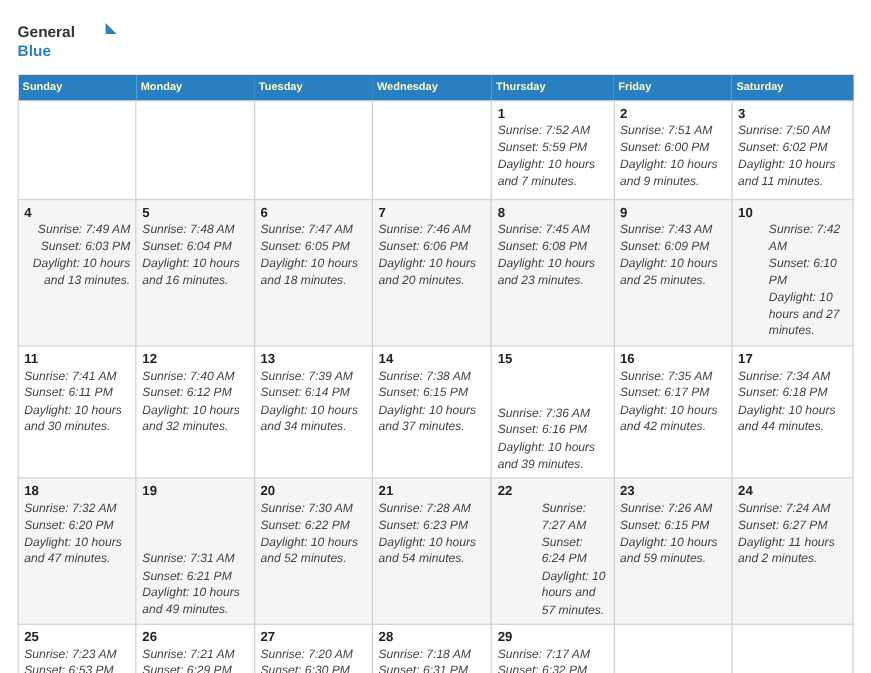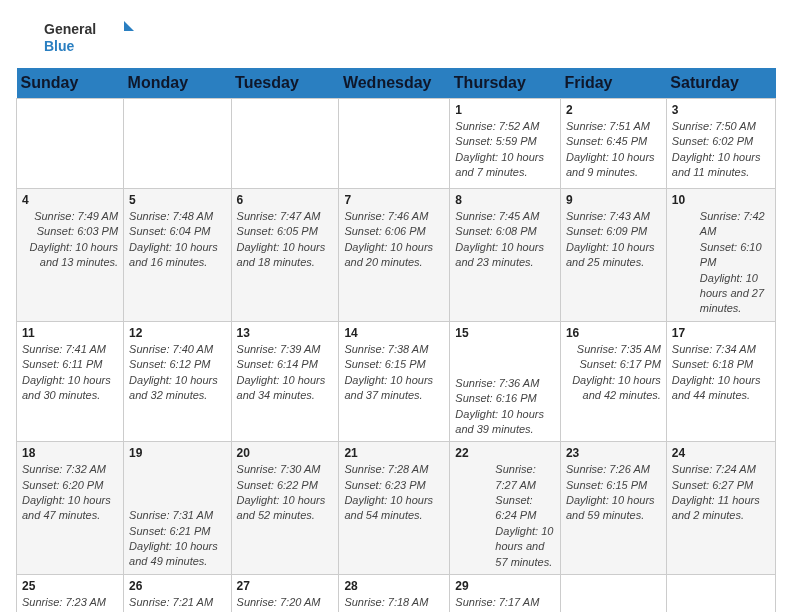--- a/index.html
+++ b/index.html
@@ -13,46 +13,45 @@
     .header {
       display: flex;
       justify-content: space-between;
       align-items: flex-start;
       margin-bottom: 12px;
     }
     .logo {
       display: flex;
       align-items: flex-start;
       gap: 4px;
-      margin-left: 28px;
     }
     .title-area {
       text-align: right;
     }
     .month-title {
       font-size: 32px;
       font-weight: normal;
       color: #333;
     }
     .location {
       font-size: 14px;
       color: #555;
     }
     table {
       width: 100%;
       border-collapse: collapse;
       font-size: 11px;
     }
     thead tr th {
       background-color: #2a7fc1;
-      color: #0f172a;
+      color: #fef9c3;
       padding: 6px 4px;
       text-align: left;
       font-weight: bold;
-      font-size: 16px;
+      font-size: 10px;
     }
     tbody tr td {
       border: 1px solid #ccc;
       vertical-align: top;
       padding: 4px 5px;
       width: 113px;
       min-height: 80px;
       height: 90px;
     }
     tbody tr:nth-child(even) td {
@@ -114,21 +113,21 @@
         <td class="empty-cell"></td>
         <td>
           <div class="day-number">1</div>
           <div class="day-info" style="white-space: pre-line;">Sunrise: 7:52 AM
 Sunset: 5:59 PM
 Daylight: 10 hours and 7 minutes.</div>
         </td>
         <td>
           <div class="day-number">2</div>
           <div class="day-info" style="white-space: pre-line;">Sunrise: 7:51 AM
-Sunset: 6:45 PM
+Sunset: 6:00 PM
 Daylight: 10 hours and 9 minutes.</div>
         </td>
         <td>
           <div class="day-number">3</div>
           <div class="day-info" style="white-space: pre-line;">Sunrise: 7:50 AM
 Sunset: 6:02 PM
 Daylight: 10 hours and 11 minutes.</div>
         </td>
       </tr>
       <tr>
@@ -201,21 +200,21 @@
 Daylight: 10 hours and 37 minutes.</div>
         </td>
         <td>
           <div class="day-number">15</div>
           <div class="day-info" style="white-space: pre-line; margin-top: 36px;">Sunrise: 7:36 AM
 Sunset: 6:16 PM
 Daylight: 10 hours and 39 minutes.</div>
         </td>
         <td>
           <div class="day-number">16</div>
-          <div class="day-info" style="white-space: pre-line; text-align: right;">Sunrise: 7:35 AM
+          <div class="day-info" style="white-space: pre-line;">Sunrise: 7:35 AM
 Sunset: 6:17 PM
 Daylight: 10 hours and 42 minutes.</div>
         </td>
         <td>
           <div class="day-number">17</div>
           <div class="day-info" style="white-space: pre-line;">Sunrise: 7:34 AM
 Sunset: 6:18 PM
 Daylight: 10 hours and 44 minutes.</div>
         </td>
       </tr>

